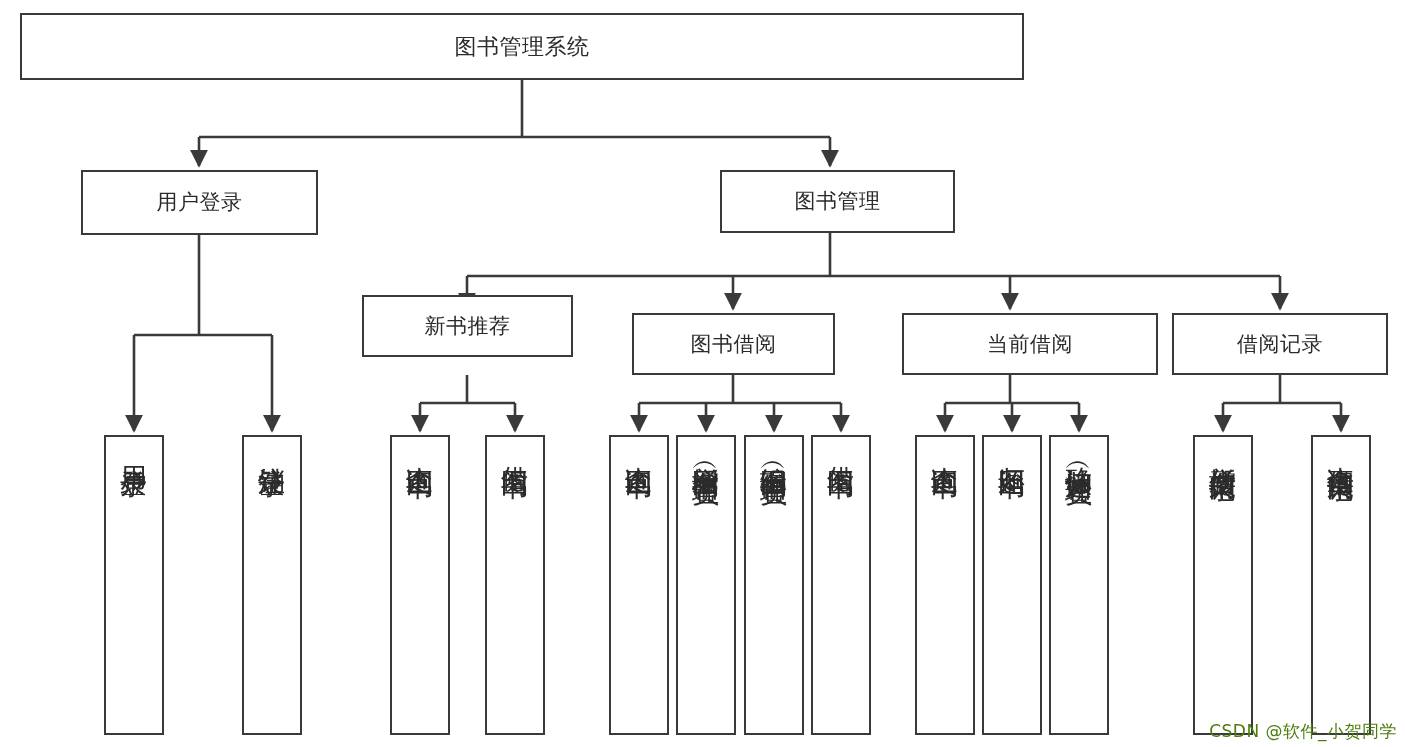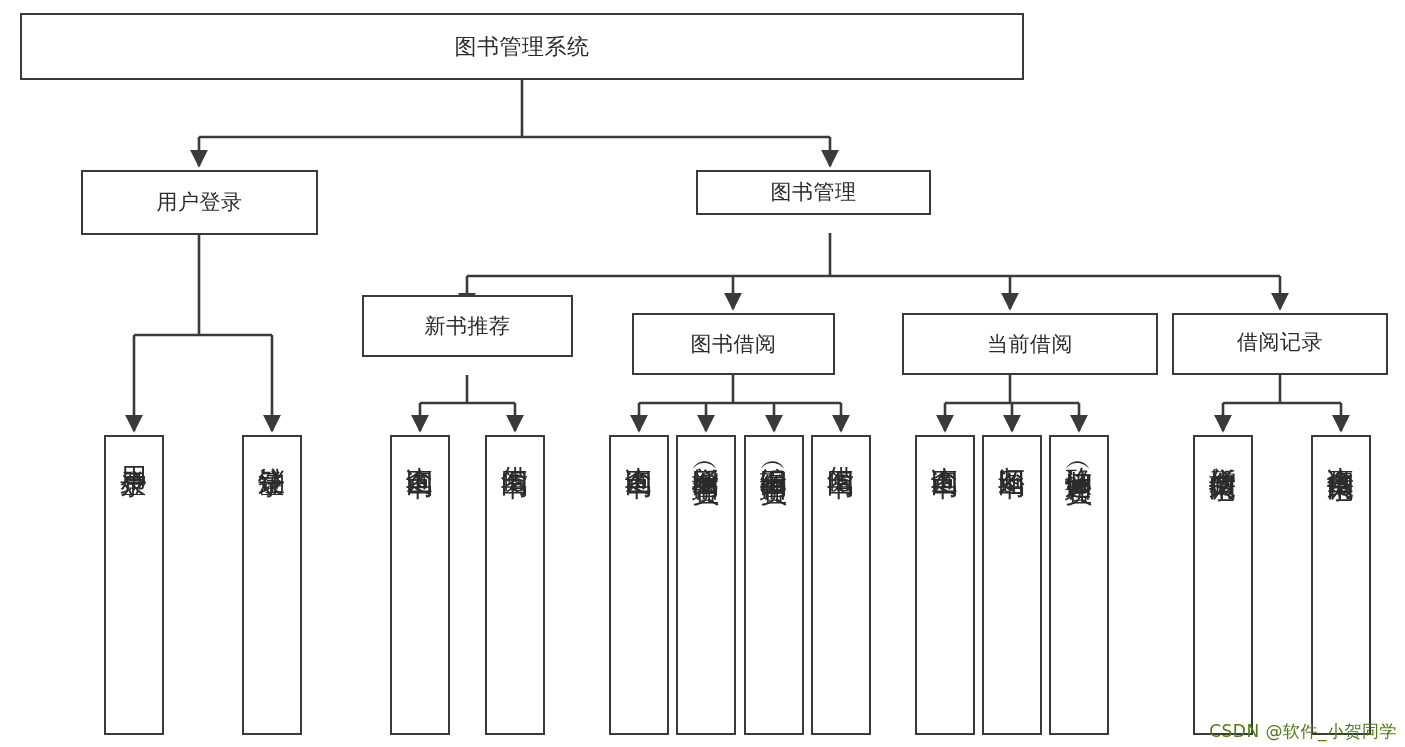--- a/index.html
+++ b/index.html
@@ -125,34 +125,34 @@
     </g>
   </svg>
 
   <div class="node horizontal root" style="left:20px; top:13px; width:1004px; height:67px;">
     <span class="label">图书管理系统</span>
   </div>
 
   <div class="node horizontal" style="left:81px; top:170px; width:237px; height:65px;">
     <span class="label">用户登录</span>
   </div>
-  <div class="node horizontal" style="left:696px; top:170px; width:235px; height:45px;">
+  <div class="node horizontal" style="left:720px; top:170px; width:235px; height:63px;">
     <span class="label">图书管理</span>
   </div>
 
   <div class="node horizontal" style="left:362px; top:295px; width:211px; height:62px;">
     <span class="label">新书推荐</span>
   </div>
   <div class="node horizontal" style="left:632px; top:313px; width:203px; height:62px;font-family:Liberation Serif, serif;">
     <span class="label">图书借阅</span>
   </div>
   <div class="node horizontal" style="left:902px; top:313px; width:256px; height:62px;">
     <span class="label">当前借阅</span>
   </div>
-  <div class="node horizontal" style="left:1172px; top:313px; width:216px; height:62px;font-family:Liberation Mono, monospace;">
+  <div class="node horizontal" style="left:1172px; top:313px; width:216px; height:62px;">
     <span class="label">借阅记录</span>
   </div>
 
   <div class="node vertical" style="left:104px; top:435px; width:60px; height:300px;">
     <span class="label">用户登录</span>
   </div>
   <div class="node vertical" style="left:242px; top:435px; width:60px; height:300px;">
     <span class="label">注销登录</span>
   </div>
 

